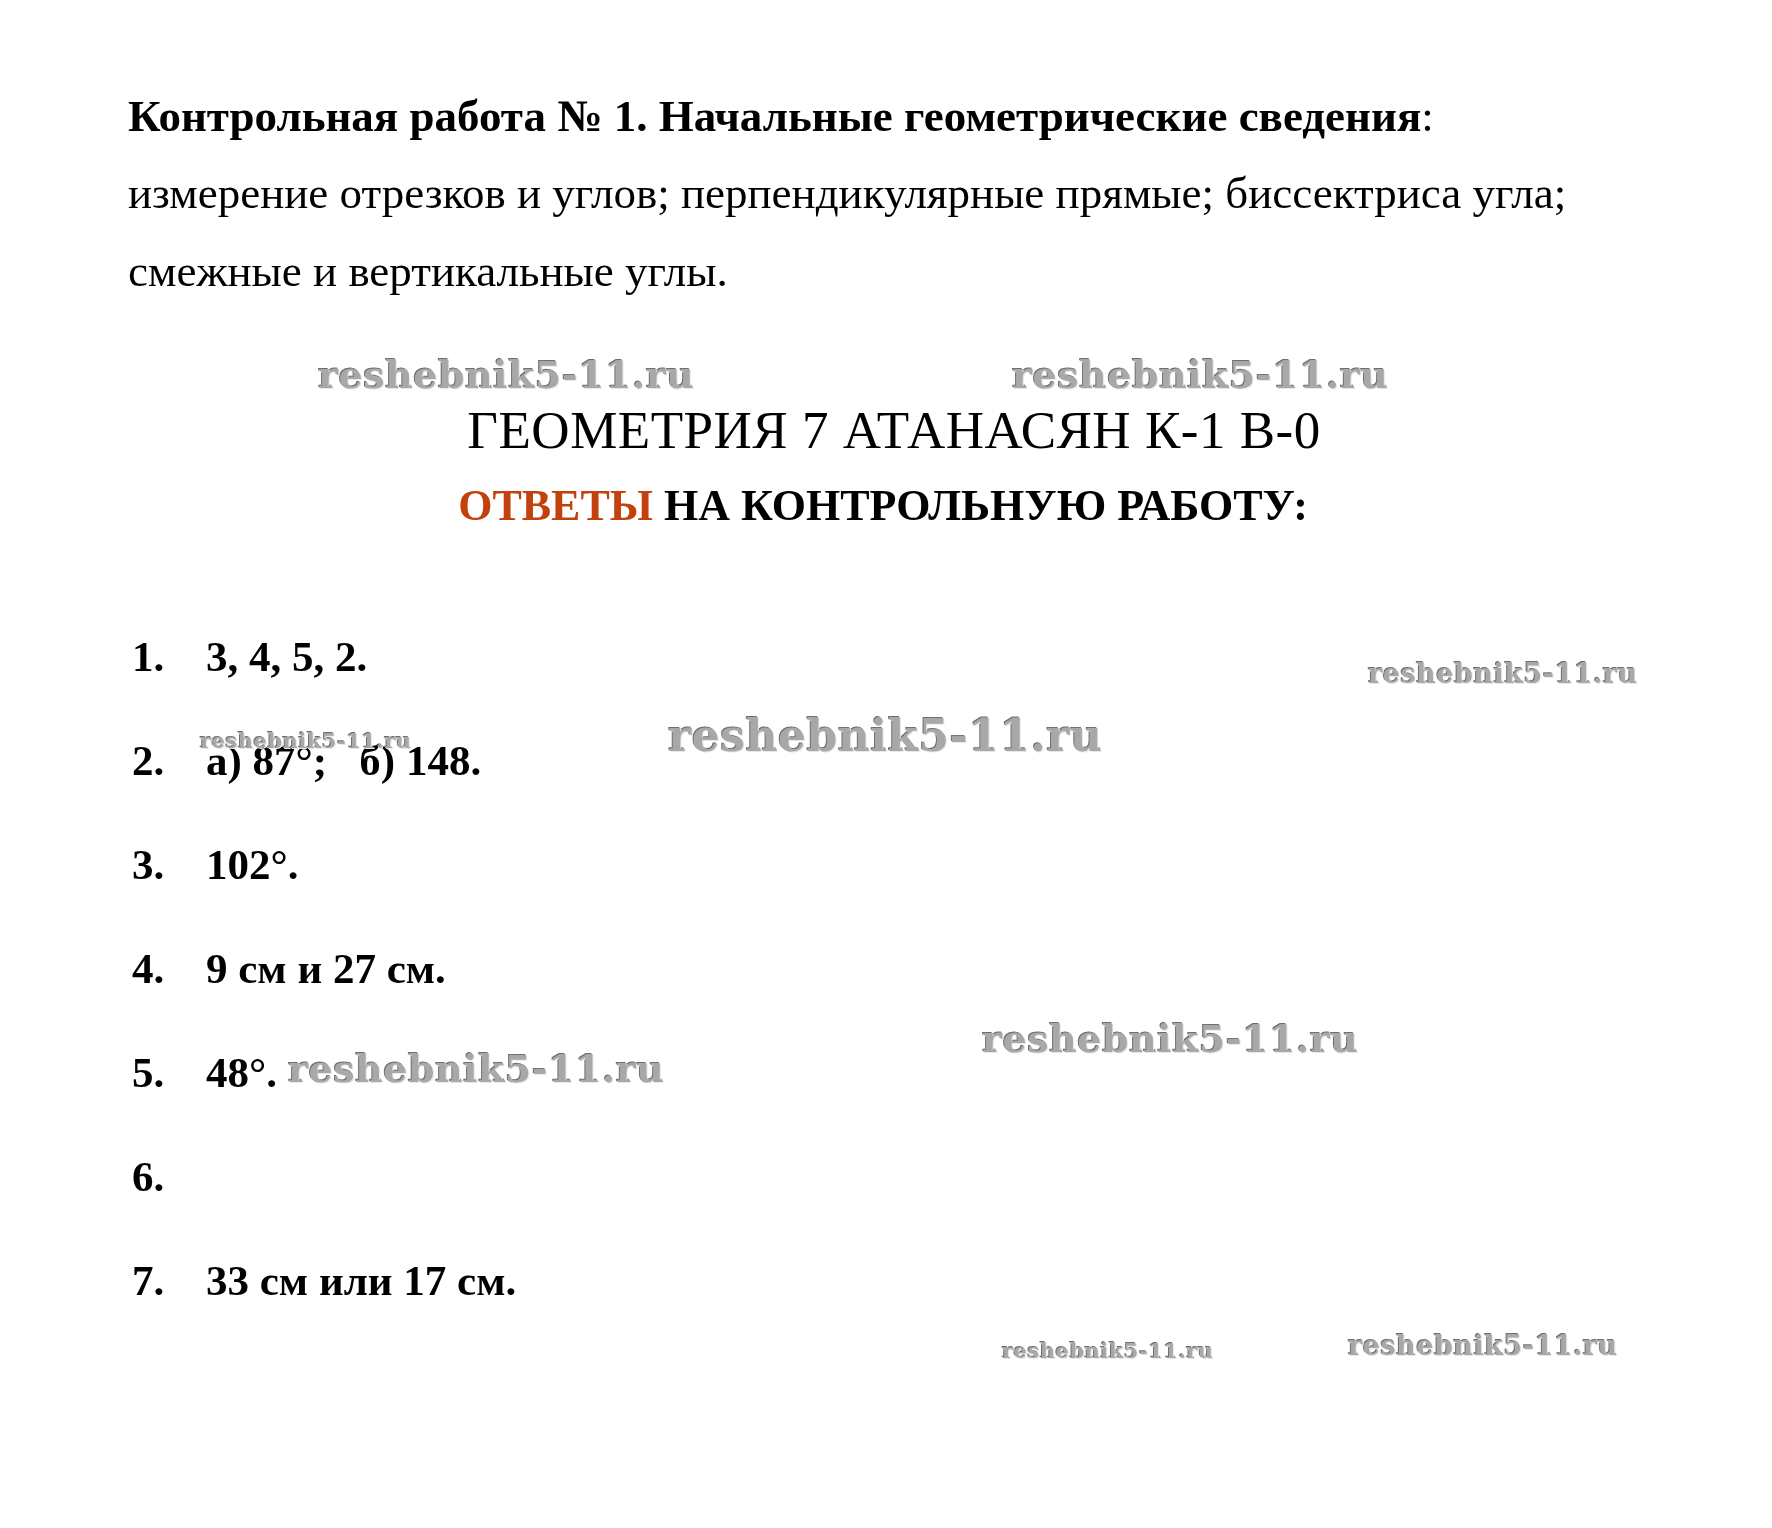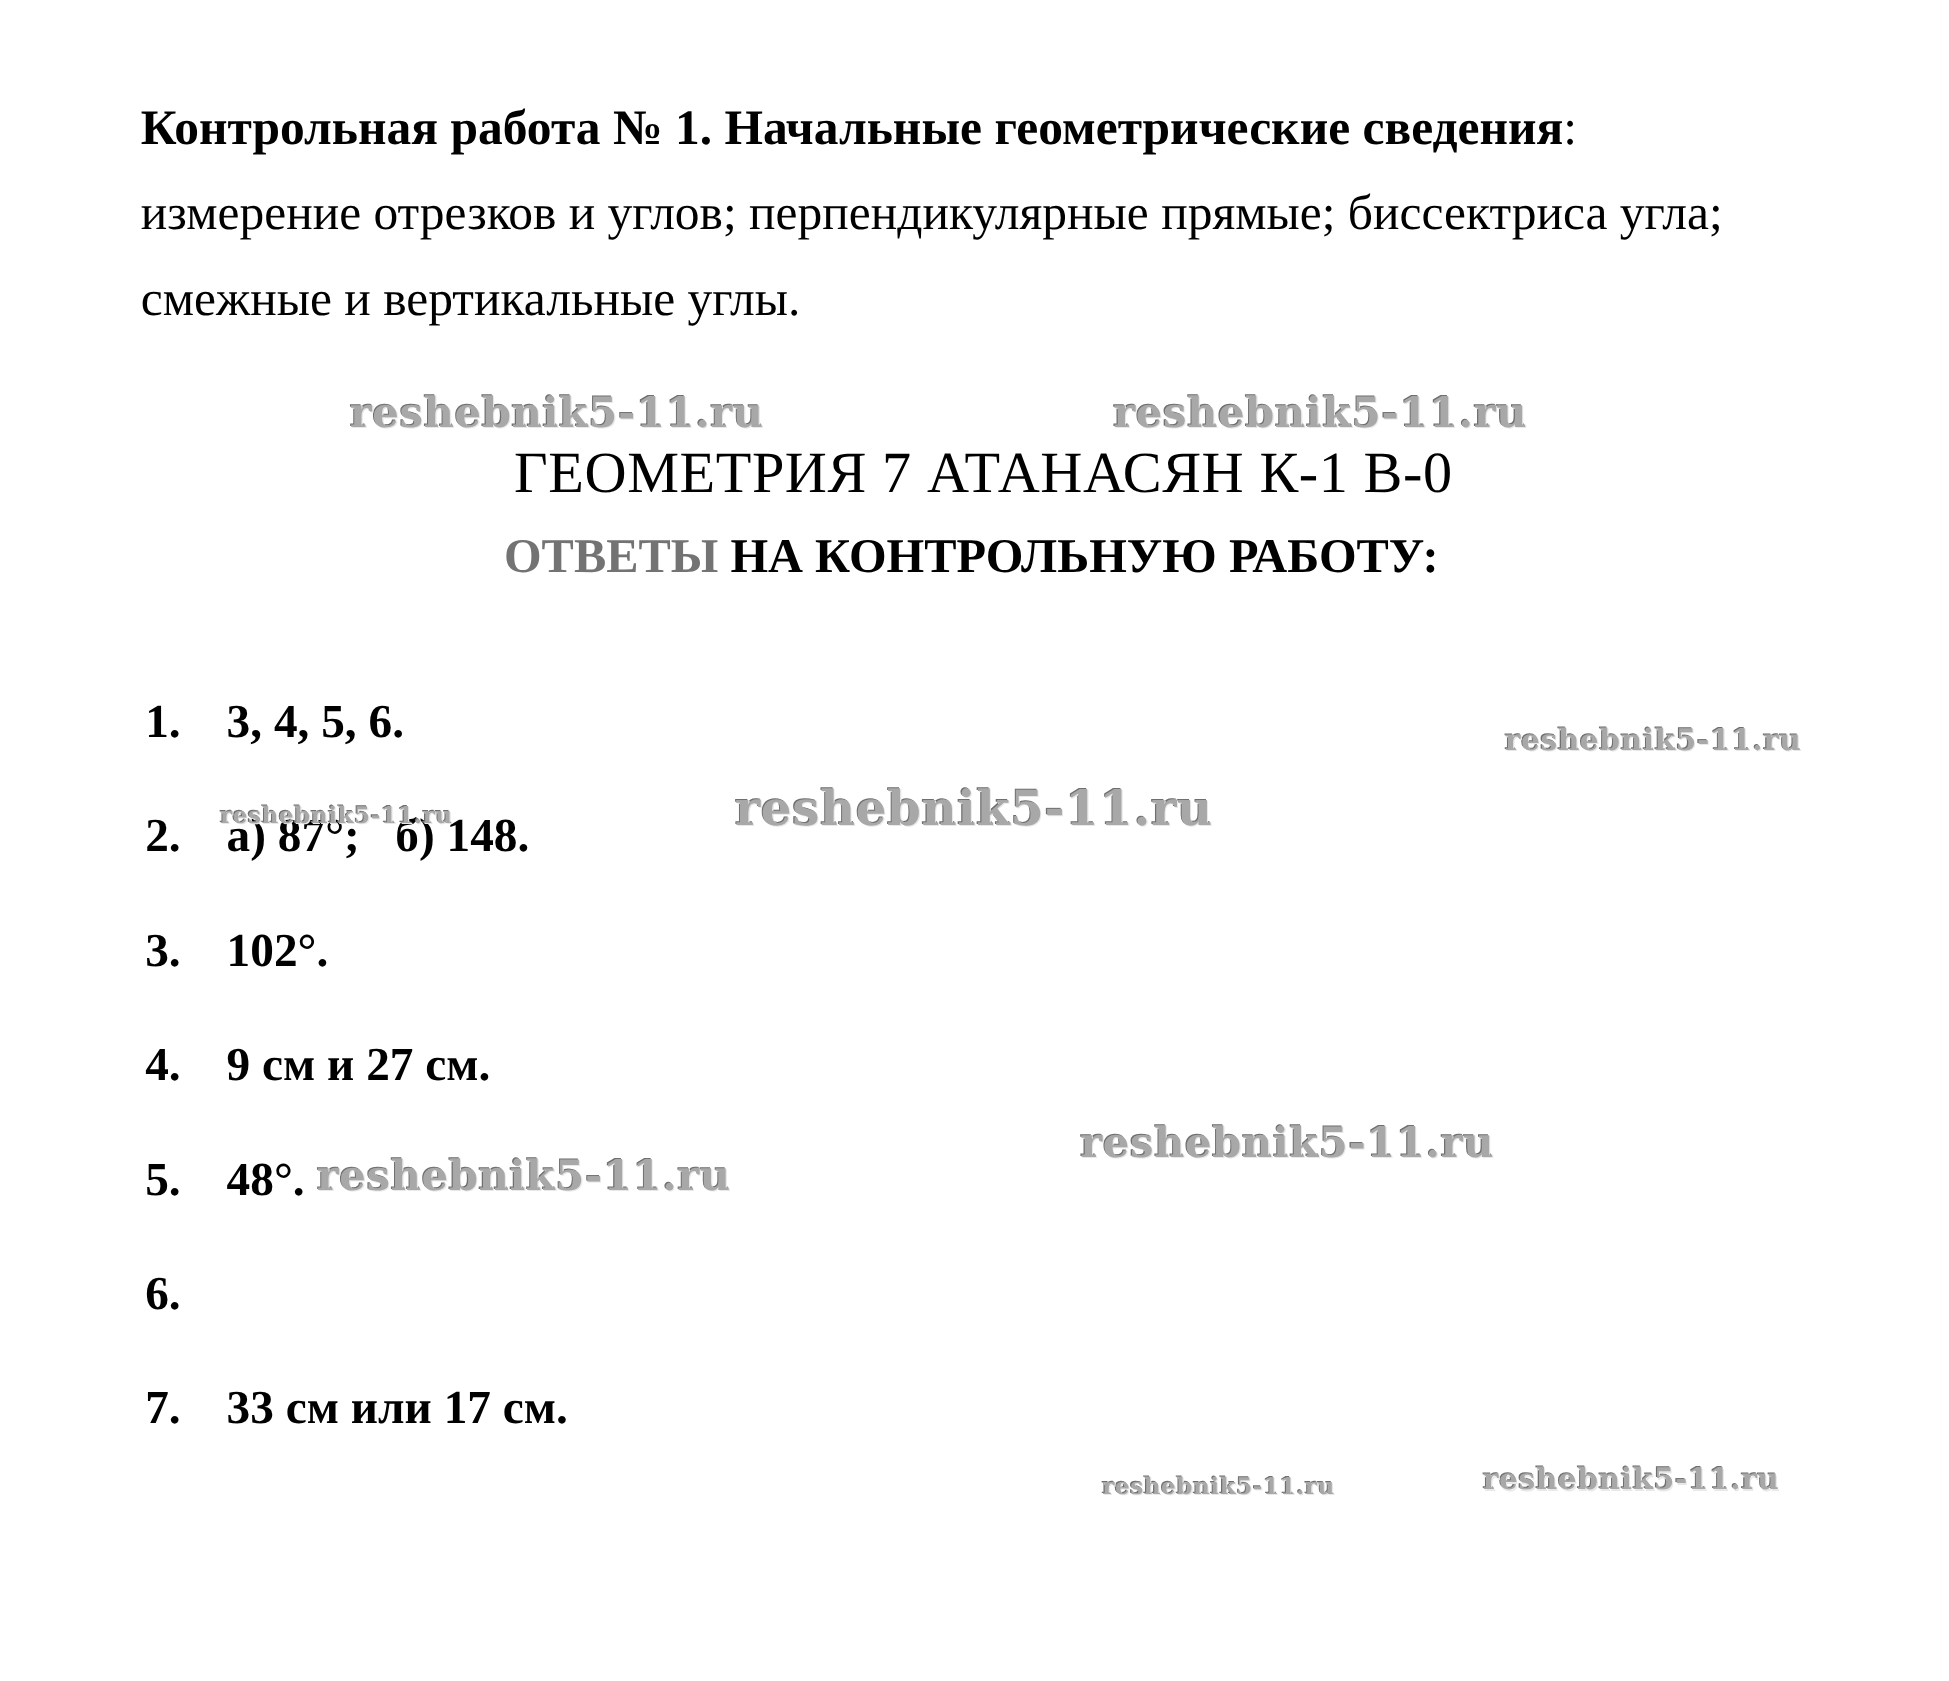--- a/index.html
+++ b/index.html
@@ -50,21 +50,21 @@
   .answers-line {
     position: absolute;
     left: 128px;
     top: 480px;
     width: 1510px;
     text-align: center;
     font-size: 44px;
     font-weight: bold;
   }
   .answers-line .red {
-    color: #737373;
+    color: #c2410c;
   }
 
   
   .answers {
     position: absolute;
     left: 132px;
     top: 632px;
     width: 1200px;
     font-size: 43px;
     font-weight: bold;
@@ -117,21 +117,21 @@
   <div class="subtitle-line">ГЕОМЕТРИЯ 7 АТАНАСЯН К-1 В-0</div>
 
   <div class="answers-line">
     <span class="red">ОТВЕТЫ</span><span> НА КОНТРОЛЬНУЮ РАБОТУ:</span>
   </div>
 
   <div class="answers">
 
     <div class="answer-row">
       <span class="answer-num">1.</span>
-      <span class="answer-text">3, 4, 5, 6.</span>
+      <span class="answer-text">3, 4, 5, 2.</span>
     </div>
 
     <div class="answer-row">
       <span class="answer-num">2.</span>
       <span class="answer-text">а) 87°;   б) 148.</span>
     </div>
 
     <div class="answer-row">
       <span class="answer-num">3.</span>
       <span class="answer-text">102°.</span>

